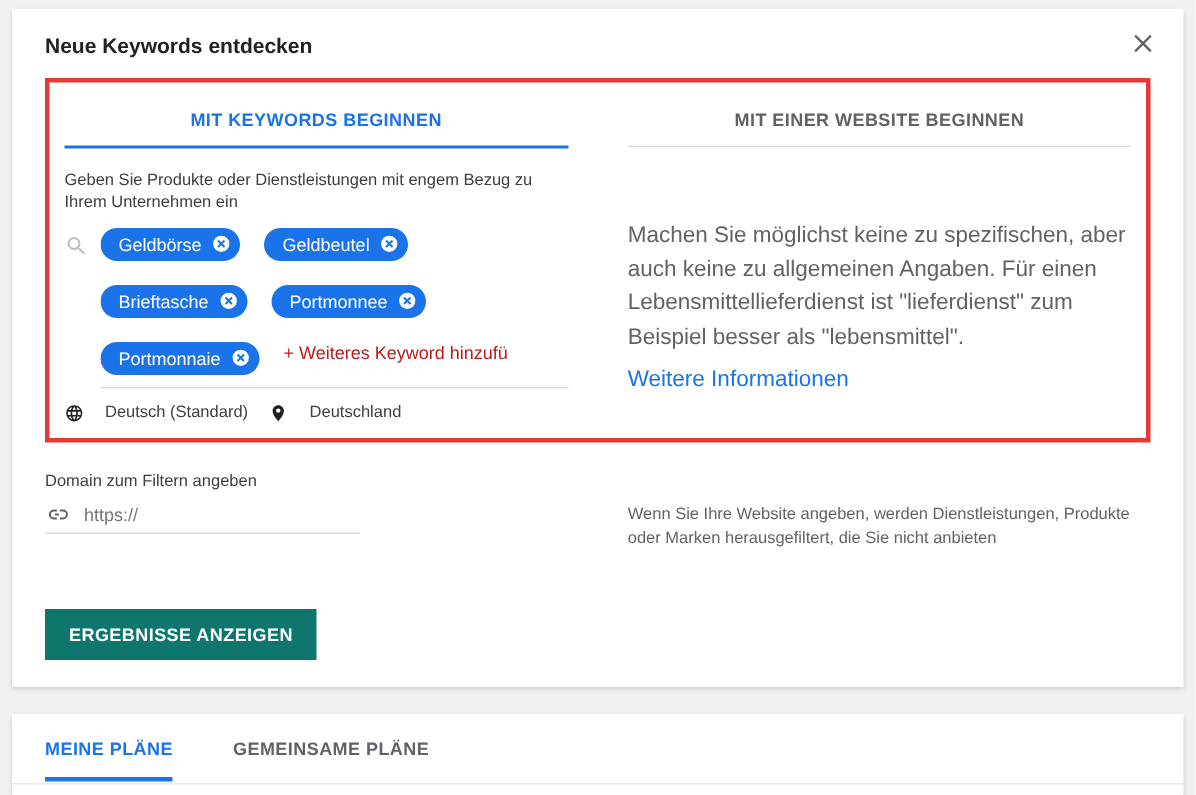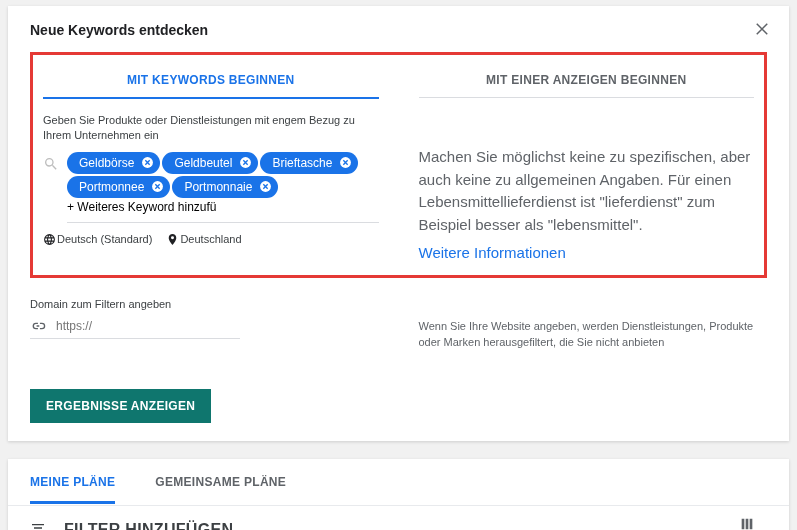--- a/index.html
+++ b/index.html
@@ -12,27 +12,27 @@
   .two-col { display: flex; gap: 40px; }
   .col-left { flex: 1 1 0; min-width: 0; }
   .col-right { flex: 1 1 0; min-width: 0; }
   .tab-row { display: flex; gap: 40px; margin-bottom: 14px; }
   .tab { font-size: 12px; font-weight: bold; letter-spacing: 0.3px; color: #5f6368; padding: 10px 0 10px 0; text-align: center; flex: 1; border-bottom: 1px solid #dadce0; cursor: pointer; }
   .tab.left.active { color: #1a73e8; border-bottom: 2px solid #1a73e8; }
   .desc-label { font-size: 11px; color: #3c4043; margin-bottom: 8px; line-height: 1.4; }
   .search-row { display: flex; align-items: flex-start; gap: 8px; }
   .search-ico { color: #bdbdbd; padding-top: 4px; }
   .search-ico svg { width: 16px; height: 16px; fill: #bdbdbd; }
-  .chips-wrap { flex: 1; display: flex; flex-wrap: wrap; gap: 2px; align-items: center; border-bottom: 1px solid #dadce0; padding-bottom: 8px; min-width: 0; overflow: hidden; }
+  .chips-wrap { flex: 1; display: flex; flex-wrap: wrap; gap: 16px; border-bottom: 1px solid #dadce0; padding-bottom: 8px; min-width: 0; overflow: hidden; }
   .chip { background: #1a73e8; color: #fff; border-radius: 14px; padding: 4px 6px 4px 12px; font-size: 12px; display: inline-flex; align-items: center; gap: 6px; cursor: pointer; white-space: nowrap; }
   .chip-x { width: 14px; height: 14px; display: inline-flex; align-items: center; justify-content: center; }
   .chip-x svg { width: 13px; height: 13px; }
-  .chip-input { color: #000000; font-size: 12px; white-space: nowrap; flex-shrink: 0; }
+  .chip-input { color: #b91c1c; font-size: 12px; white-space: nowrap; flex-shrink: 0; }
   .lang-row { margin-top: 10px; font-size: 11px; display: flex; gap: 14px; align-items: center; }
-  .lang-item { display: inline-flex; align-items: center; gap: 1px; cursor: pointer; }
+  .lang-item { display: inline-flex; align-items: center; gap: 14px; cursor: pointer; }
   .lang-item svg { width: 13px; height: 13px; fill: #202124; }
   .right-desc { font-size: 15px; color: #5f6368; line-height: 1.5; margin-top: 48px; }
   .link { color: #1a73e8; cursor: pointer; display: inline-block; margin-top: 6px; }
   .domain-row { display: flex; gap: 40px; margin-top: 8px; }
   .domain-left { flex: 1; }
   .domain-right { flex: 1; font-size: 11px; color: #5f6368; line-height: 1.5; padding-top: 20px; }
   .domain-label { font-size: 11px; color: #3c4043; margin-bottom: 8px; }
   .domain-input-row { display: flex; align-items: center; gap: 10px; border-bottom: 1px solid #dadce0; width: 210px; padding-bottom: 4px; }
   .domain-input-row svg { width: 16px; height: 16px; fill: #5f6368; }
   .domain-input { border: none; outline: none; font-size: 12px; color: #ec4899; flex: 1; }
@@ -130,21 +130,21 @@
           <span class="lang-item">
             <svg viewBox="0 0 24 24">
                 <path d="M12 2C8.13 2 5 5.13 5 9c0 5.25 7 13 7 13s7-7.75 7-13c0-3.87-3.13-7-7-7zm0 9.5A2.5 2.5 0 1112 6a2.5 2.5 0 010 5.5z"></path>
               </svg>
             <span>Deutschland</span>
           </span>
         </div>
       </div>
       <div class="col-right">
         <div class="tab-row">
-          <div class="tab">MIT EINER ANZEIGEN BEGINNEN</div>
+          <div class="tab">MIT EINER WEBSITE BEGINNEN</div>
         </div>
         <div class="right-desc">
           <span>Machen Sie möglichst keine zu spezifischen, aber auch keine zu allgemeinen Angaben. Für einen Lebensmittellieferdienst ist "lieferdienst" zum Beispiel besser als "lebensmittel".</span><br>
           <span class="link">Weitere Informationen</span>
         </div>
       </div>
     </div>
   </div>
 
   <div class="domain-row">

